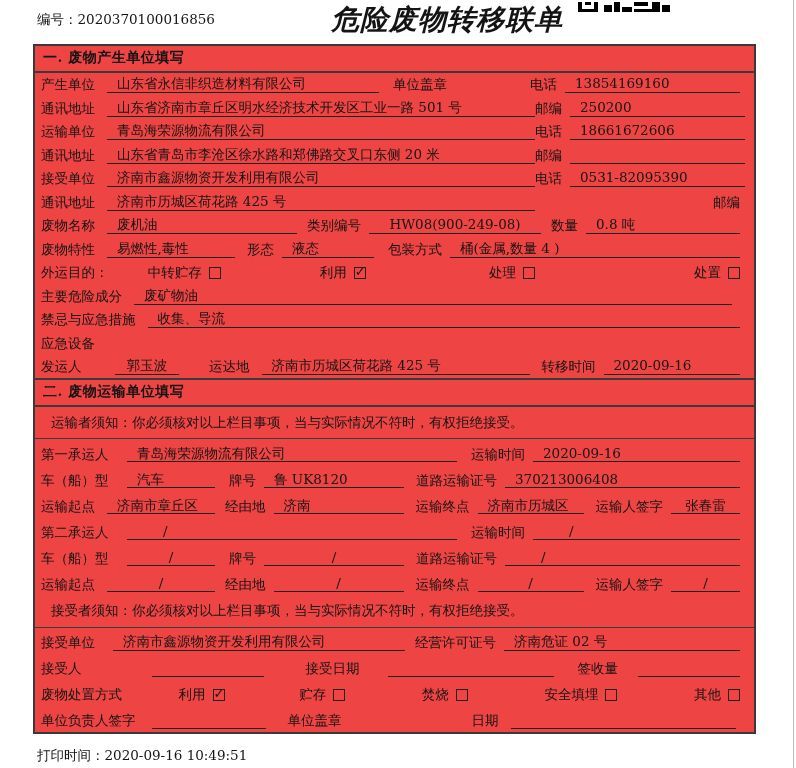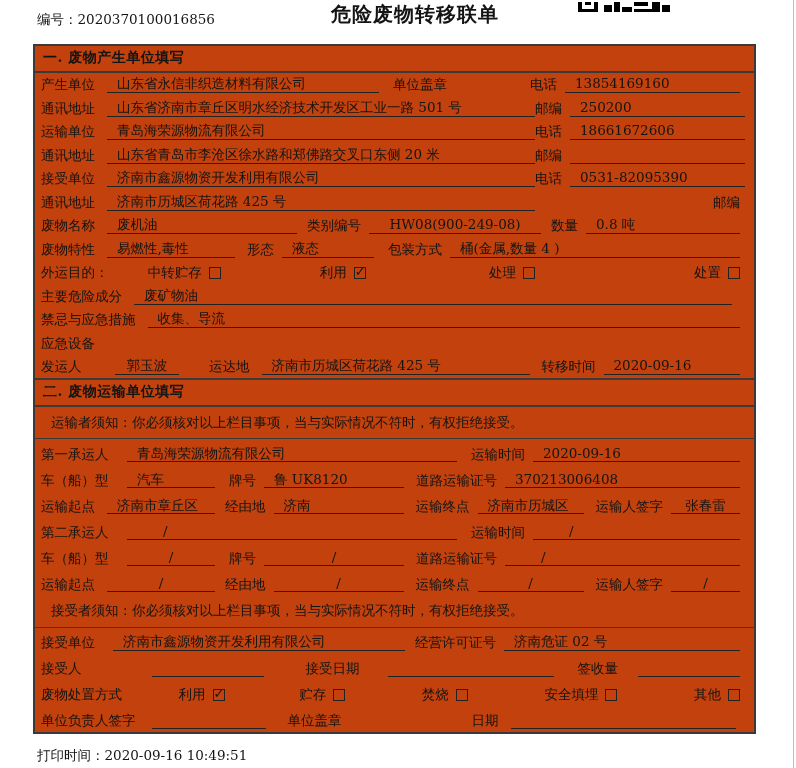--- a/index.html
+++ b/index.html
@@ -1,24 +1,24 @@
 <!DOCTYPE html>
 <html><head>
 <meta charset="utf-8">
 <style>
   html,body{margin:0;padding:0;background:#fff;}
   .page{position:relative;width:796px;height:768px;background:#fff;overflow:hidden;
         font-family:"DejaVu Serif","Liberation Serif",serif;color:#141414;font-size:13.5px;line-height:1.25;}
   .page-edge{position:absolute;top:0;right:2px;width:1px;height:768px;background:#bcbcbc;}
   .doc-no{position:absolute;left:37px;top:11px;white-space:nowrap;}
-  .doc-title{position:absolute;left:331px;top:2px;font-size:20px;font-weight:bold;white-space:nowrap;letter-spacing:1px;}
+  .doc-title{position:absolute;left:331px;top:2px;font-size:28px;font-weight:bold;white-space:nowrap;letter-spacing:1px;font-style:italic;}
   .qr{position:absolute;left:578px;top:0;}
   .print-time{position:absolute;left:37px;top:747px;white-space:nowrap;}
 
-  .ftable{position:absolute;left:33px;top:44px;width:723px;border:2px solid #3a3a3a;box-sizing:border-box;background:#c2410c;}
+  .ftable{position:absolute;left:33px;top:44px;width:723px;border:2px solid #3a3a3a;box-sizing:border-box;background:#ef4444;}
   .sec-hdr{font-weight:bold;font-size:14px;padding:3px 8px 4px 8px;border-bottom:2px solid #3a3a3a;letter-spacing:.5px;}
   .sec-hdr.mid{border-top:2px solid #3a3a3a;}
   .notice{padding:7px 8px 8px 16px;border-bottom:1px solid #3a3a3a;}
 
   .row{display:flex;align-items:flex-end;height:23.5px;box-sizing:border-box;padding:0 14px 3px 6px;justify-content:space-between;}
   .row.lg{height:26px;}
   .lbl{white-space:nowrap;flex:0 0 auto;}
   .u{border-bottom:1px solid #222;white-space:nowrap;box-sizing:border-box;min-height:17px;
      padding:0 4px 0 10px;flex:0 0 auto;}
   .u.c{text-align:center;padding:0 2px;}

